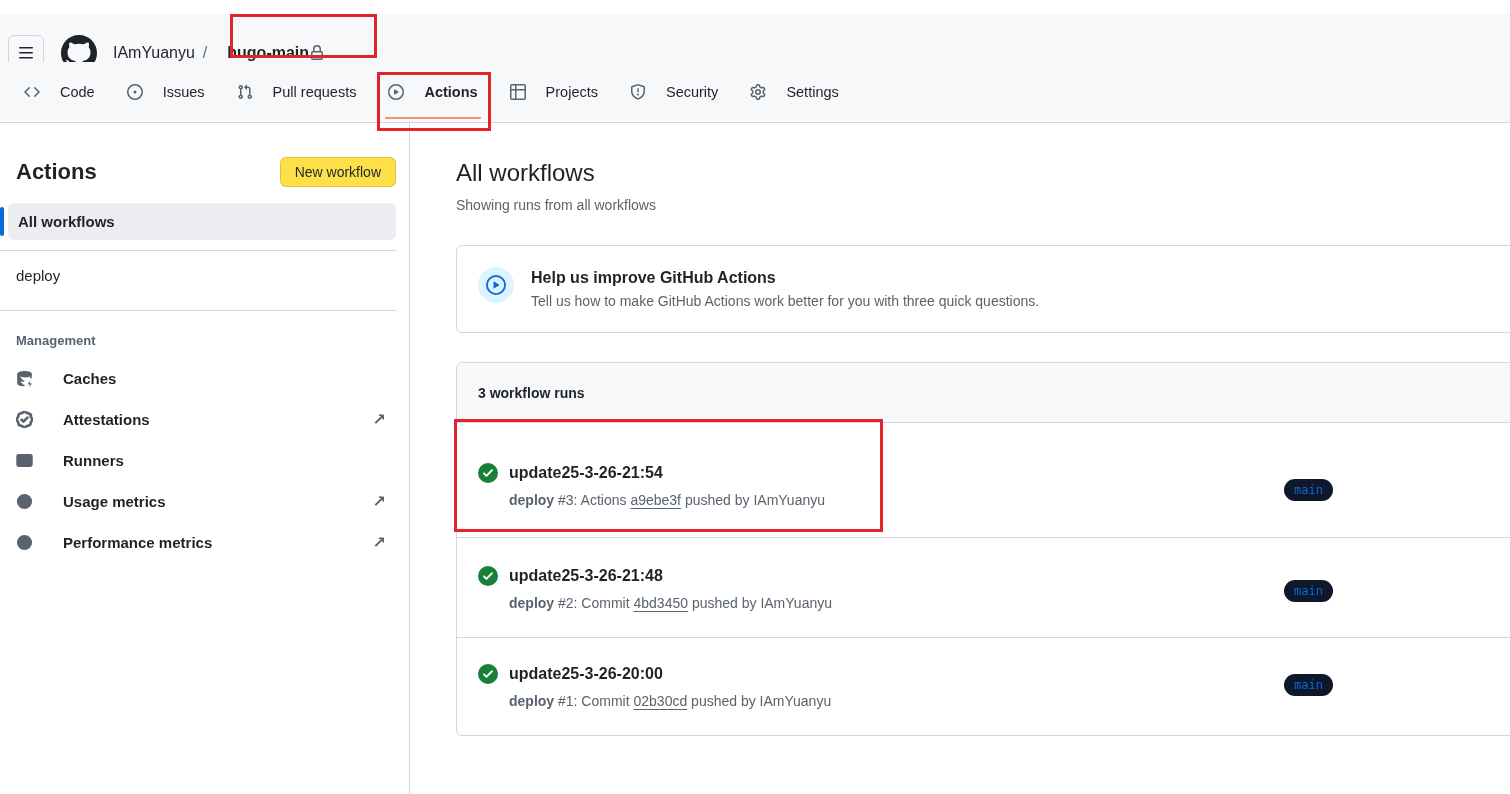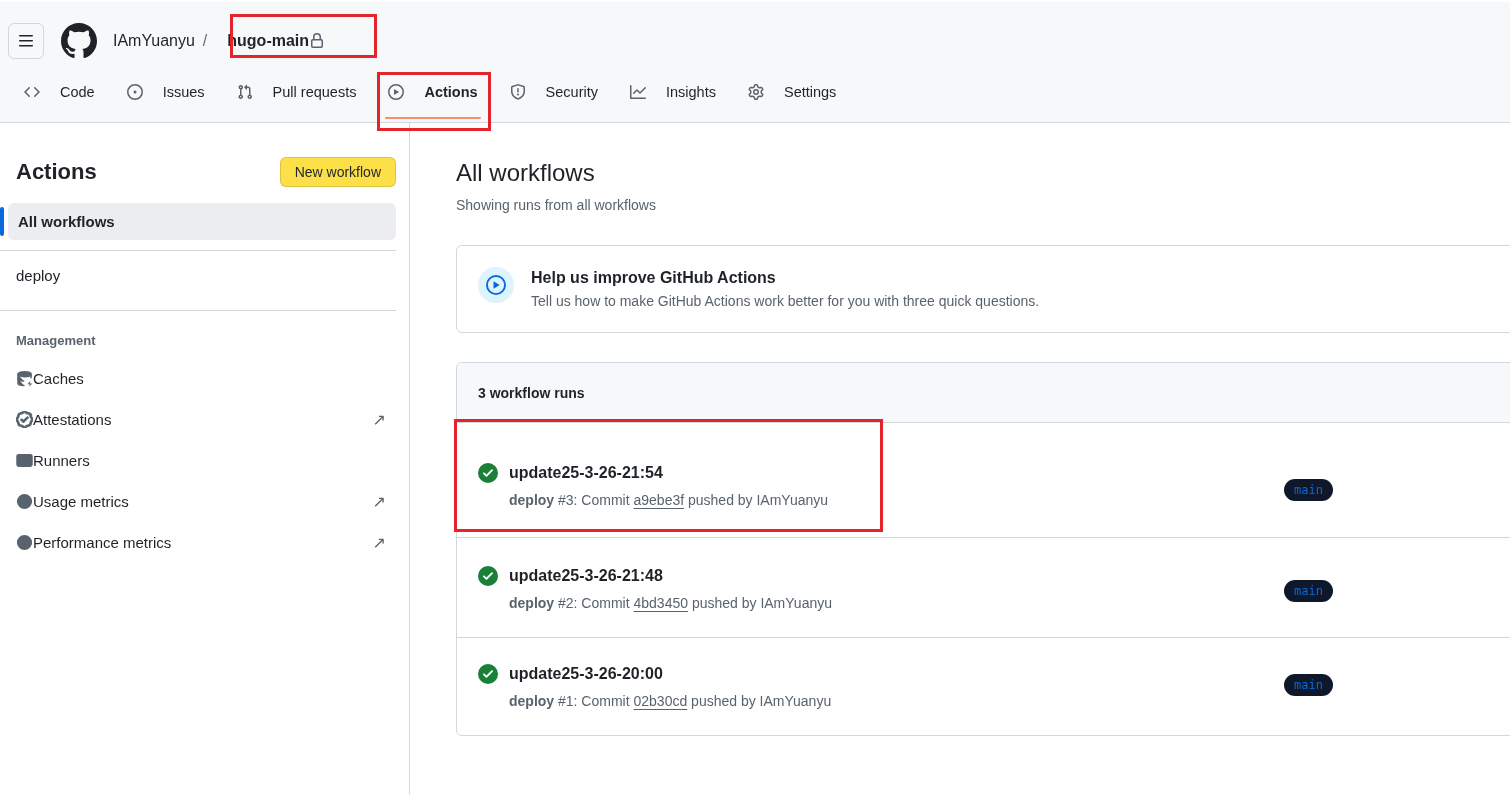--- a/index.html
+++ b/index.html
@@ -8,21 +8,21 @@
     position: relative;
     overflow: hidden;
     background: #ffffff;
     color: #1f2328;
     font-family: "Liberation Sans", "DejaVu Sans", sans-serif;
   }
   svg { display: block; }
 
   
   .top-header {
-    position: absolute; top: 2px; left: 0; width: 100%; height: 62px;
+    position: absolute; top: 14px; left: 0; width: 100%; height: 62px;
     background: #f6f8fa; display: flex; align-items: center;
     padding: 16px 12px 0 8px;
   }
   .hamburger {
     width: 36px; height: 36px; flex: none;
     border: 1px solid #d0d7de; border-radius: 6px; background: transparent;
     display: flex; align-items: center; justify-content: center; cursor: pointer;
   }
   .gh-logo { margin-left: 17px; flex: none; }
   .breadcrumb { margin-left: 16px; font-size: 16px; display: flex; align-items: center; }
@@ -67,22 +67,22 @@
     border-radius: 2px; background: #0969da;
   }
   .all-workflows {
     background: #ebedf0; border-radius: 6px; padding: 10px 10px;
     font-weight: 600; font-size: 15px; cursor: pointer;
   }
   .sidebar-divider { border: none; border-top: 1px solid #d0d7de; margin: 10px 0 0 0; }
   .workflow-item { padding: 16px 16px; font-size: 15px; color: #1f2328; cursor: pointer; }
   .mgmt-heading { padding: 22px 16px 10px; font-size: 13px; font-weight: 600; color: #59636e; }
   .mgmt-item {
-    display: flex; align-items: center; gap: 0; height: 41px;
-    padding: 0 10px 0 16px; font-size: 15px; color: #1f2328; cursor: pointer;
+    display: flex; align-items: center; gap: 30px; height: 41px;
+    padding: 0 10px 0 16px; font-size: 15px; color: #1f2328; cursor: pointer; font-weight: bold;
   }
   .mgmt-item svg { fill: #59636e; stroke: #59636e; flex: none; }
   .mgmt-arrow { margin-left: auto; color: #59636e; font-size: 16px; }
 
   
   .main { position: absolute; top: 123px; left: 411px; width: 1330px; padding: 34px 0 0 45px; }
   .main-title { font-size: 24px; font-weight: 400; line-height: 32px; }
   .main-subtitle { font-size: 14px; color: #59636e; margin-top: 6px; line-height: 20px; }
 
   .banner {
@@ -193,32 +193,32 @@
     <span>
         <svg width="16" height="16" viewBox="0 0 16 16">
           <path d="M8 0a8 8 0 1 1 0 16A8 8 0 0 1 8 0ZM1.5 8a6.5 6.5 0 1 0 13 0 6.5 6.5 0 0 0-13 0Zm4.879-2.773 4.264 2.559a.25.25 0 0 1 0 .428l-4.264 2.559A.25.25 0 0 1 6 10.559V5.442a.25.25 0 0 1 .379-.215Z"></path>
         </svg>
       </span>
     <span>Actions</span>
   </div>
   <div class="tab">
     <span>
         <svg width="16" height="16" viewBox="0 0 16 16">
+          <path d="M0 1.75C0 .784.784 0 1.75 0h12.5C15.216 0 16 .784 16 1.75v12.5A1.75 1.75 0 0 1 14.25 16H1.75A1.75 1.75 0 0 1 0 14.25ZM6.5 6.5v8h7.75a.25.25 0 0 0 .25-.25V6.5Zm8-1.5V1.75a.25.25 0 0 0-.25-.25H6.5V5Zm-13 1.5v7.75c0 .138.112.25.25.25H5v-8ZM5 5V1.5H1.75a.25.25 0 0 0-.25.25V5Z"></path>
+        </svg>
+      </span>
+    <span>Projects</span>
+  </div>
+  <div class="tab">
+    <span>
+        <svg width="16" height="16" viewBox="0 0 16 16">
           <path d="M7.467.133a1.748 1.748 0 0 1 1.066 0l5.25 1.68A1.75 1.75 0 0 1 15 3.48V7c0 1.566-.32 3.182-1.303 4.682-.983 1.498-2.585 2.813-5.032 3.855a1.697 1.697 0 0 1-1.33 0c-2.447-1.042-4.049-2.357-5.032-3.855C1.32 10.182 1 8.566 1 7V3.48a1.75 1.75 0 0 1 1.217-1.667Zm.61 1.429a.25.25 0 0 0-.153 0l-5.25 1.68a.25.25 0 0 0-.174.238V7c0 1.358.275 2.666 1.057 3.86.784 1.194 2.121 2.34 4.366 3.297a.196.196 0 0 0 .154 0c2.245-.956 3.582-2.104 4.366-3.298C13.225 9.666 13.5 8.36 13.5 7V3.48a.251.251 0 0 0-.174-.237l-5.25-1.68ZM8.75 4.75v3a.75.75 0 0 1-1.5 0v-3a.75.75 0 0 1 1.5 0ZM9 10.5a1 1 0 1 1-2 0 1 1 0 0 1 2 0Z"></path>
         </svg>
       </span>
     <span>Security</span>
-  </div>
-  <div class="tab">
-    <span>
-        <svg width="16" height="16" viewBox="0 0 16 16">
-          <path d="M1.5 1.75V13.5h13.75a.75.75 0 0 1 0 1.5H.75a.75.75 0 0 1-.75-.75V1.75a.75.75 0 0 1 1.5 0Zm14.28 2.53-5.25 5.25a.75.75 0 0 1-1.06 0L7 7.06 4.28 9.78a.751.751 0 0 1-1.042-.018.751.751 0 0 1-.018-1.042l3.25-3.25a.75.75 0 0 1 1.06 0L10 7.94l4.72-4.72a.751.751 0 0 1 1.042.018.751.751 0 0 1 .018 1.042Z"></path>
-        </svg>
-      </span>
-    <span>Insights</span>
   </div>
   <div class="tab">
     <span>
         <svg width="16" height="16" viewBox="0 0 16 16">
           <path d="M8 0a8.2 8.2 0 0 1 .701.031C9.444.095 9.99.645 10.16 1.29l.288 1.107c.018.066.079.158.212.224.231.114.454.243.668.386.123.082.233.09.299.071l1.103-.303c.644-.176 1.392.021 1.82.63.27.385.506.792.704 1.218.315.675.111 1.422-.364 1.891l-.814.806c-.049.048-.098.147-.088.294.016.257.016.515 0 .772-.01.147.038.246.088.294l.814.806c.475.469.679 1.216.364 1.891a7.977 7.977 0 0 1-.704 1.217c-.428.61-1.176.807-1.82.63l-1.102-.302c-.067-.019-.177-.011-.3.071a5.909 5.909 0 0 1-.668.386c-.133.066-.194.158-.211.224l-.29 1.106c-.168.646-.715 1.196-1.458 1.26a8.006 8.006 0 0 1-1.402 0c-.743-.064-1.289-.614-1.458-1.26l-.289-1.106c-.018-.066-.079-.158-.212-.224a5.738 5.738 0 0 1-.668-.386c-.123-.082-.233-.09-.299-.071l-1.103.303c-.644.176-1.392-.021-1.82-.63a8.12 8.12 0 0 1-.704-1.218c-.315-.675-.111-1.422.363-1.891l.815-.806c.05-.048.098-.147.088-.294a6.214 6.214 0 0 1 0-.772c.01-.147-.038-.246-.088-.294l-.815-.806C.635 6.045.431 5.298.746 4.623a7.92 7.92 0 0 1 .704-1.217c.428-.61 1.176-.807 1.82-.63l1.102.302c.067.019.177.011.3-.071.214-.143.437-.272.668-.386.133-.066.194-.158.211-.224l.29-1.106C6.009.645 6.556.095 7.299.03 7.53.01 7.764 0 8 0Zm-.571 1.525c-.036.003-.108.036-.137.146l-.289 1.105c-.147.561-.549.967-.998 1.189-.173.086-.34.183-.5.29-.417.278-.97.423-1.529.27l-1.103-.303c-.109-.03-.175.016-.195.045-.22.312-.412.644-.573.99-.014.031-.021.11.059.19l.815.806c.411.406.562.957.53 1.456a4.709 4.709 0 0 0 0 .582c.032.499-.119 1.05-.53 1.456l-.815.806c-.081.08-.073.159-.059.19.162.346.353.677.573.989.02.03.085.076.195.046l1.102-.303c.56-.153 1.113-.008 1.53.27.161.107.328.204.501.29.447.222.85.629.997 1.189l.289 1.105c.029.109.101.143.137.146a6.6 6.6 0 0 0 1.142 0c.036-.003.108-.036.137-.146l.289-1.105c.147-.561.549-.967.998-1.189.173-.086.34-.183.5-.29.417-.278.97-.423 1.529-.27l1.103.303c.109.029.175-.016.195-.045.22-.313.411-.644.573-.99.014-.031.021-.11-.059-.19l-.815-.806c-.411-.406-.562-.957-.53-1.456a4.709 4.709 0 0 0 0-.582c-.032-.499.119-1.05.53-1.456l.815-.806c.081-.08.073-.159.059-.19a6.464 6.464 0 0 0-.573-.989c-.02-.03-.085-.076-.195-.046l-1.102.303c-.56.153-1.113.008-1.53-.27a4.44 4.44 0 0 0-.501-.29c-.447-.222-.85-.629-.997-1.189l-.289-1.105c-.029-.11-.101-.143-.137-.146a6.6 6.6 0 0 0-1.142 0ZM11 8a3 3 0 1 1-6 0 3 3 0 0 1 6 0ZM9.5 8a1.5 1.5 0 1 0-3.001.001A1.5 1.5 0 0 0 9.5 8Z"></path>
         </svg>
       </span>
     <span>Settings</span>
   </div>
 </div>
@@ -329,21 +329,21 @@
       <div class="run-main">
         <span class="check-circle">
           <svg width="20" height="20" viewBox="0 0 16 16">
               <path d="M8 16A8 8 0 1 1 8 0a8 8 0 0 1 0 16Zm3.78-9.72a.751.751 0 0 0-.018-1.042.751.751 0 0 0-1.042-.018L6.75 9.19 5.28 7.72a.751.751 0 0 0-1.042.018.751.751 0 0 0-.018 1.042l2 2a.75.75 0 0 0 1.06 0Z"></path>
             </svg>
         </span>
         <span class="run-title">update25-3-26-21:54</span>
       </div>
       <div class="run-meta">
         <span class="wf">deploy</span>
-        <span>#3: Commit</span>
+        <span>#3: Actions</span>
         <span class="commit-link">a9ebe3f</span>
         <span>pushed by IAmYuanyu</span>
       </div>
       <span class="branch-badge">main</span>
     </div>
 
     <div class="run-row r2">
       <div class="run-main">
         <span class="check-circle">
           <svg width="20" height="20" viewBox="0 0 16 16">

